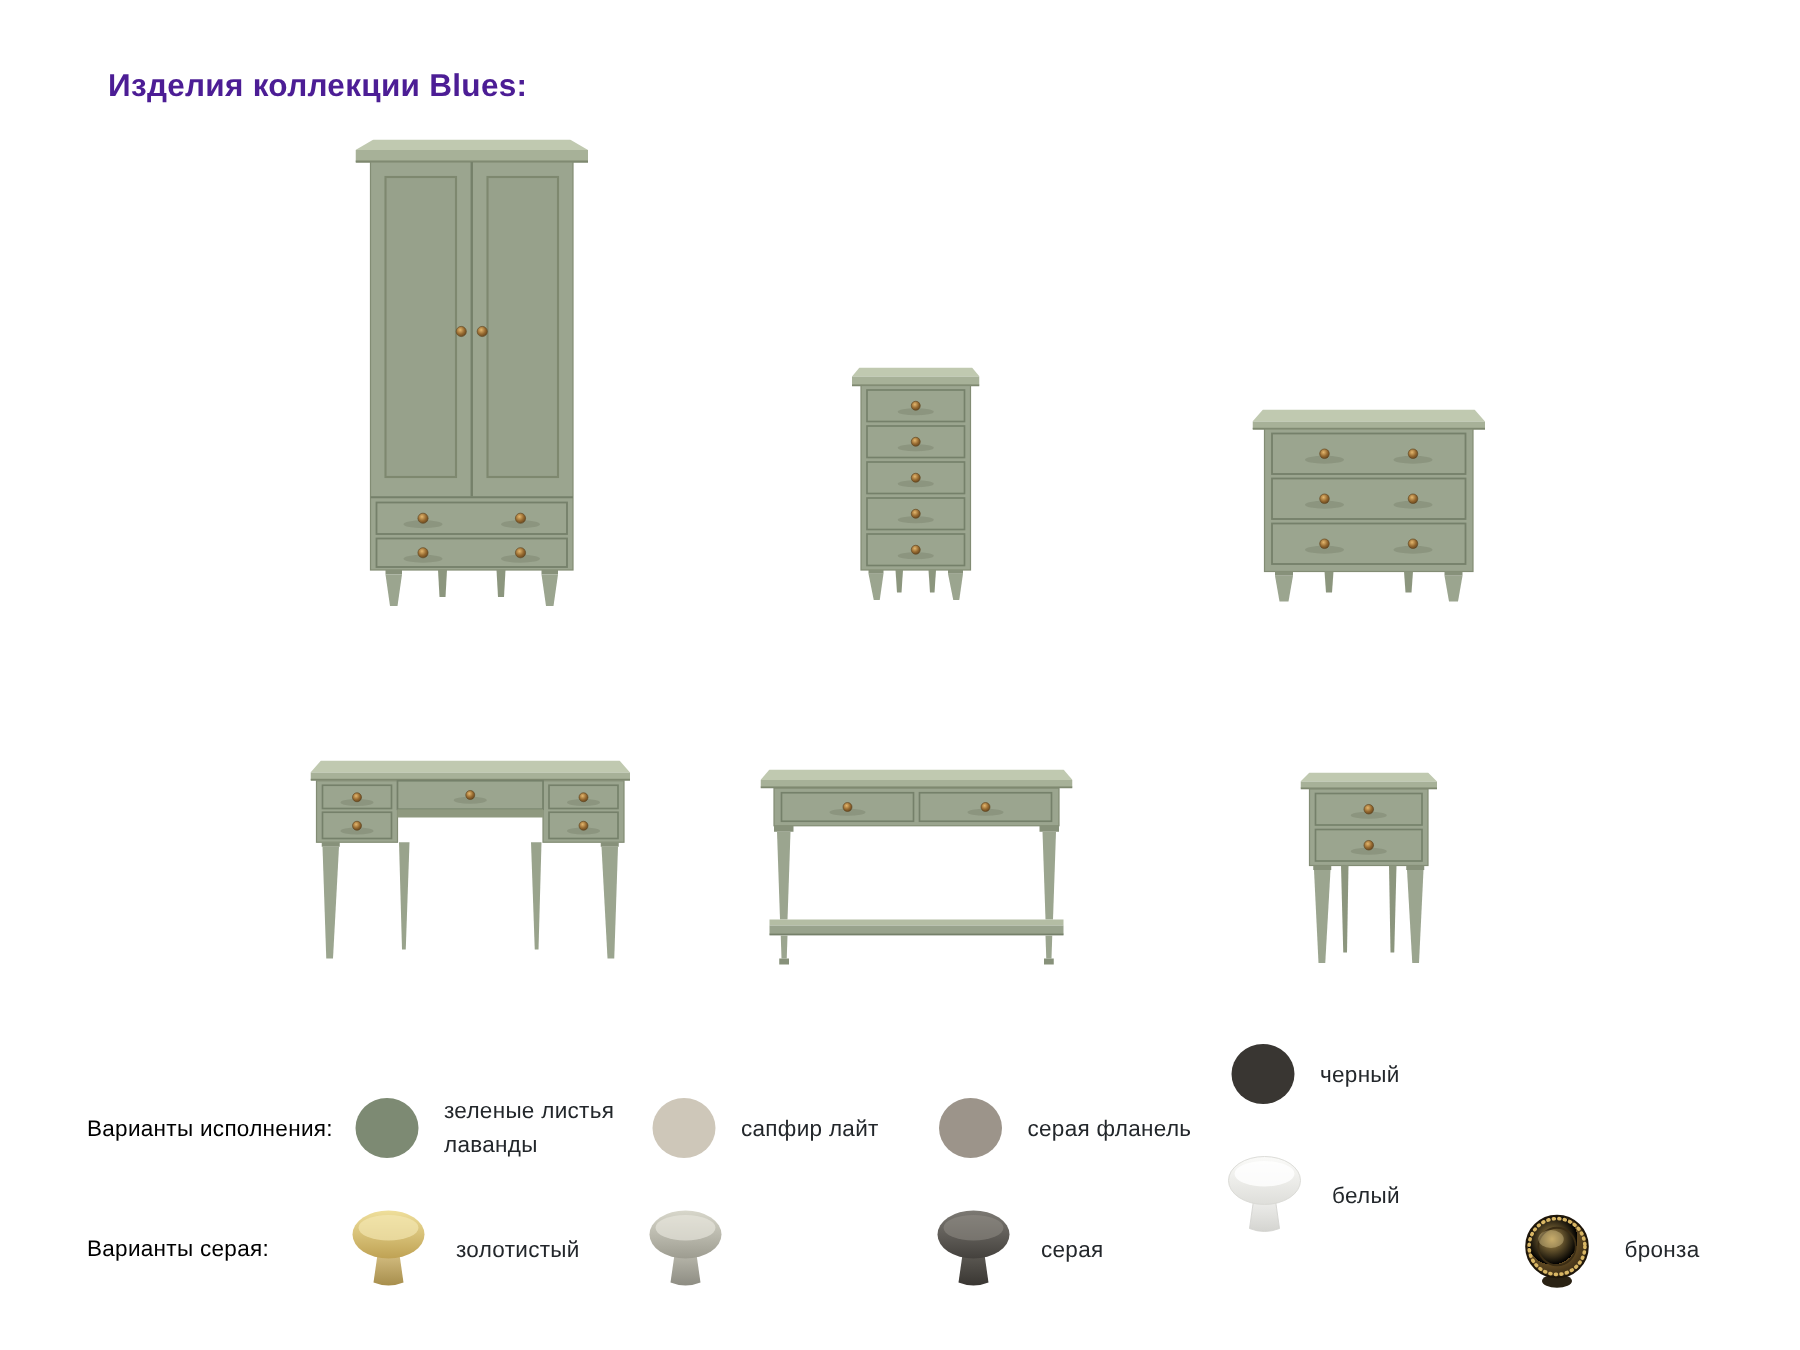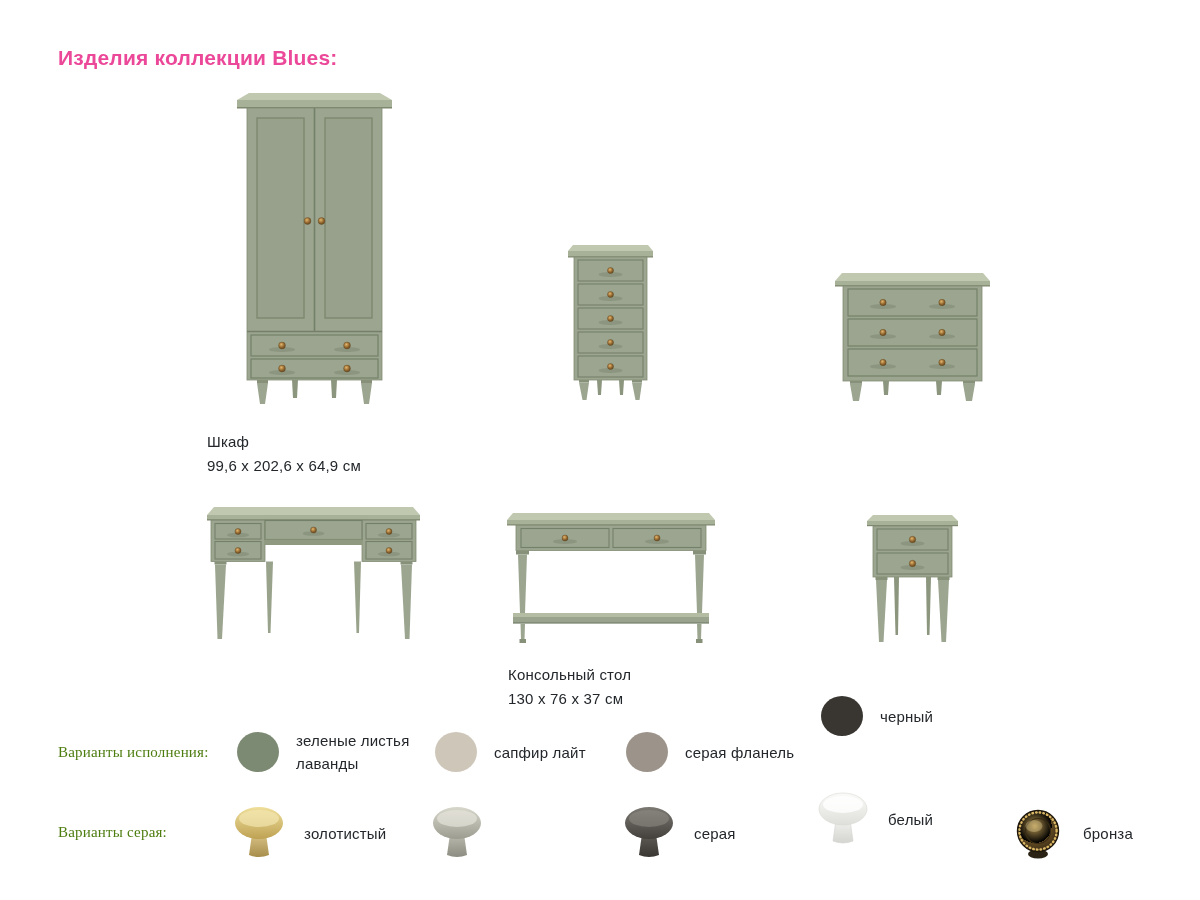--- a/index.html
+++ b/index.html
@@ -1,24 +1,24 @@
 <!DOCTYPE html>
 <html><head>
 <meta charset="utf-8">
 <style>
   html,body{margin:0;padding:0;background:#ffffff;}
   .stage{position:relative;width:1200px;height:900px;background:#ffffff;overflow:hidden;
          font-family:"Liberation Sans",sans-serif;color:#23272b;letter-spacing:.2px;}
   .abs{position:absolute;}
-  .page-title{left:58px;top:46px;font-size:21px;font-weight:700;color:#ec4899;}
+  .page-title{left:72px;top:46px;font-size:21px;font-weight:700;color:#4c1d95;}
   .product{position:absolute;}
   .product svg{position:absolute;display:block;}
   .product-label{position:absolute;font-size:15px;font-weight:500;line-height:24px;color:#23272b;}
   .product-label .dims{font-weight:500;}
-  .row-label{font-size:15px;font-weight:500;color:#4d7c0f;font-family:Liberation Serif, serif;}
+  .row-label{font-size:15px;font-weight:500;color:#000000;}
   .opt{position:absolute;display:flex;align-items:center;}
   .opt .txt{margin-left:17px;font-size:15px;font-weight:500;line-height:23px;max-width:118px;}
   .swatch{width:42px;height:40px;border-radius:50%;flex:0 0 auto;}
   .knob{width:56px;height:54px;flex:0 0 auto;}
   .defs{position:absolute;width:0;height:0;}
 </style>
 </head>
 <body>
 
 <div class="stage">
@@ -95,24 +95,20 @@
       <ellipse cx="110" cy="279.5" rx="13" ry="2.6" fill="rgba(70,80,58,0.18)"></ellipse>
       <circle cx="45" cy="275.5" r="3.4" fill="url(#knobBrass)" stroke="#5c431f" stroke-width="0.4"></circle>
       <circle cx="110" cy="275.5" r="3.4" fill="url(#knobBrass)" stroke="#5c431f" stroke-width="0.4"></circle>
       <polygon points="55,287 61,287 60,305 56,305" fill="#8c967e"></polygon>
       <polygon points="94,287 100,287 99,305 95,305" fill="#8c967e"></polygon>
       <rect x="20" y="287" width="11" height="3" fill="#87917a"></rect>
       <rect x="124" y="287" width="11" height="3" fill="#87917a"></rect>
       <polygon points="20,290 31,290 28,311 23,311" fill="#9ba58f"></polygon>
       <polygon points="124,290 135,290 132,311 127,311" fill="#9ba58f"></polygon>
     </svg>
-    <div class="product-label" style="left:0;top:337px">
-      <div class="name">Шкаф</div>
-      <div class="dims">99,6 x 202,6 x 64,9 см</div>
-    </div>
   </div>
 
   <div class="product" style="left:508px;top:245px;width:270px;height:238px">
     <svg style="left:60px;top:0" width="85" height="157" viewBox="0 0 85 157">
       <polygon points="5,0 80,0 85,6 0,6" fill="#c0c9b0"></polygon>
       <rect x="0" y="6" width="85" height="6" fill="#a7b198"></rect>
       <rect x="0" y="11.3" width="85" height="1.2" fill="#7e886f"></rect>
       <rect x="6" y="12" width="73" height="123" fill="#9ba58f" stroke="#828c74" stroke-width="0.8"></rect>
       <rect x="10" y="15" width="65" height="21" fill="#9ba58f" stroke="#75806a" stroke-width="1.1"></rect>
       <rect x="10" y="39" width="65" height="21" fill="#9ba58f" stroke="#75806a" stroke-width="1.1"></rect>
@@ -217,24 +213,20 @@
       <polygon points="11,41.5 20,41.5 18,100 13,100" fill="#9ba58f"></polygon>
       <polygon points="188,41.5 197,41.5 195,100 190,100" fill="#9ba58f"></polygon>
       <rect x="6" y="100" width="196" height="4" fill="#b4bda4"></rect>
       <rect x="6" y="104" width="196" height="6" fill="#99a38d"></rect>
       <rect x="6" y="109.4" width="196" height="1.2" fill="#75806a"></rect>
       <polygon points="13.5,110.6 18,110.6 17.5,126 14,126" fill="#9ba58f"></polygon>
       <polygon points="190,110.6 194.5,110.6 194,126 190.5,126" fill="#9ba58f"></polygon>
       <rect x="12.5" y="126" width="6.5" height="4" fill="#87917a"></rect>
       <rect x="189" y="126" width="6.5" height="4" fill="#87917a"></rect>
     </svg>
-    <div class="product-label" style="left:0;top:150px">
-      <div class="name">Консольный стол</div>
-      <div class="dims">130 x 76 x 37 см</div>
-    </div>
   </div>
 
   <div class="product" style="left:833px;top:515px;width:270px;height:202px">
     <svg style="left:34px;top:0" width="91" height="130" viewBox="0 0 91 130">
       <polygon points="6,0 85,0 91,6 0,6" fill="#c0c9b0"></polygon>
       <rect x="0" y="6" width="91" height="4.5" fill="#a7b198"></rect>
       <rect x="0" y="10" width="91" height="1.2" fill="#7e886f"></rect>
       <rect x="6" y="11" width="79" height="51" fill="#9ba58f" stroke="#828c74" stroke-width="0.8"></rect>
       <rect x="10" y="14" width="71" height="21" fill="#9ba58f" stroke="#75806a" stroke-width="1.1"></rect>
       <rect x="10" y="38" width="71" height="21" fill="#9ba58f" stroke="#75806a" stroke-width="1.1"></rect>
@@ -294,21 +286,21 @@
 
     <div class="opt" style="left:621px;top:806px;height:54px">
       <svg class="knob" viewBox="0 0 56 54">
         <path d="M21,28 L35,28 L38,49 Q28,53 18,49 Z" fill="url(#graphStem)"></path>
         <ellipse cx="28" cy="17" rx="24" ry="16" fill="url(#graphHead)"></ellipse>
         <ellipse cx="28" cy="12.5" rx="20" ry="8.5" fill="#8f8c85" opacity="0.55"></ellipse>
       </svg>
       <div class="txt">серая</div>
     </div>
 
-    <div class="opt" style="left:815px;top:792px;height:54px">
+    <div class="opt" style="left:815px;top:770px;height:54px">
       <svg class="knob" viewBox="0 0 56 54">
         <path d="M21,28 L35,28 L38,49 Q28,53 18,49 Z" fill="url(#whiteStem)" stroke="#d4d4d0" stroke-width="0.6"></path>
         <ellipse cx="28" cy="17" rx="24" ry="16" fill="url(#whiteHead)" stroke="#d8d8d4" stroke-width="0.6"></ellipse>
         <ellipse cx="28" cy="12.5" rx="20" ry="8.5" fill="#ffffff" opacity="0.8"></ellipse>
       </svg>
       <div class="txt">белый</div>
     </div>
 
     <div class="opt" style="left:1010px;top:806px;height:54px">
       <svg class="knob" viewBox="0 0 56 54">

